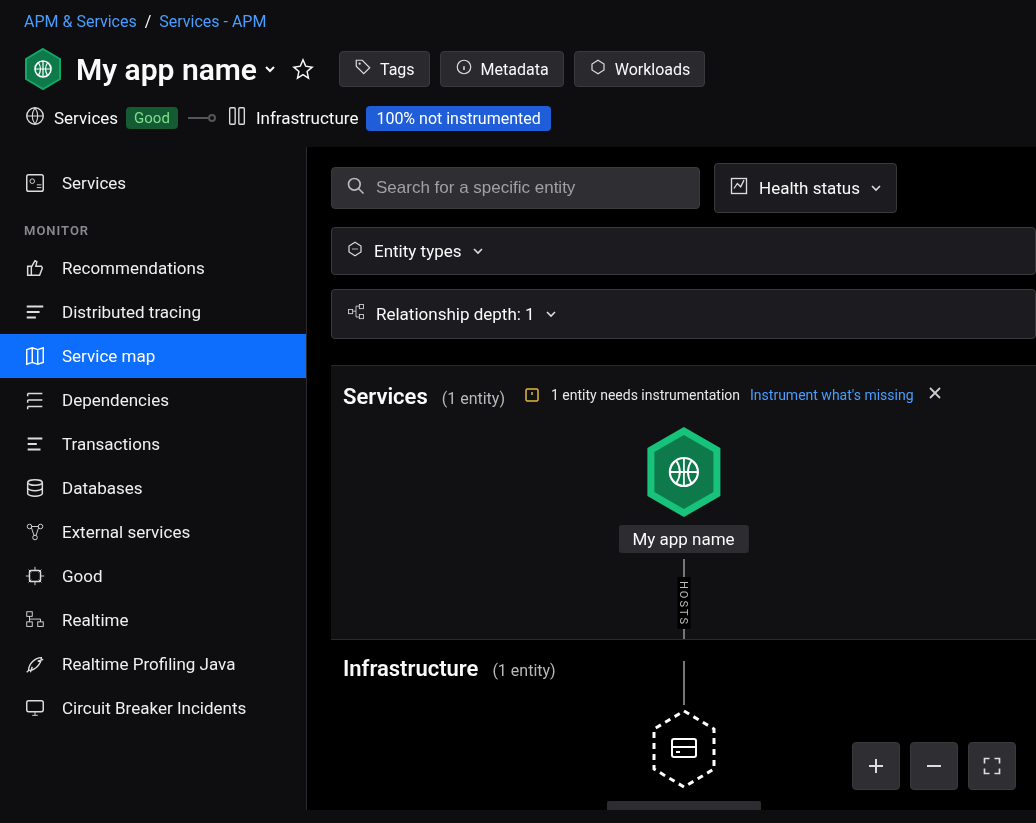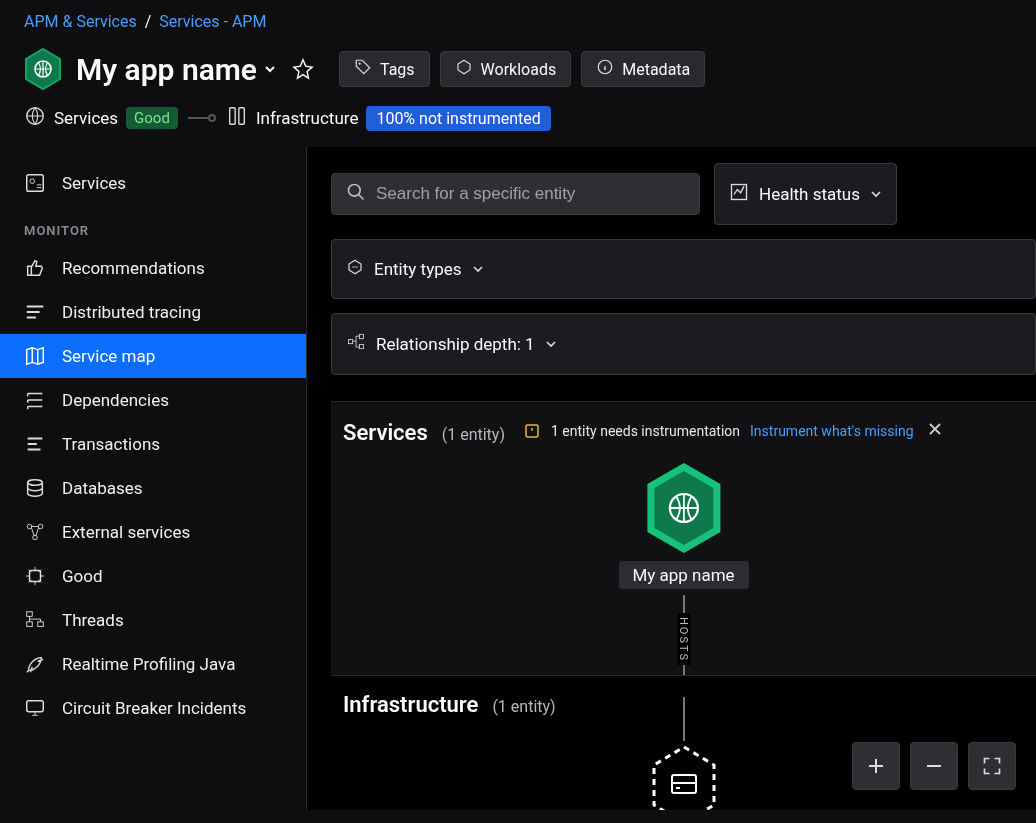--- a/index.html
+++ b/index.html
@@ -77,21 +77,21 @@
     background:#2e2e33;border:1px solid #3a3a3e;border-radius:4px;
     padding:8px 14px;width:369px;font-size:17px;color:#a0a0a5;
   }
   .search input{
     background:transparent;border:none;outline:none;color:#fafafa;font-size:17px;flex:1;
   }
   .search input::placeholder{color:#a0a0a5;}
   .pill{
     display:flex;align-items:center;gap:10px;
     background:#1c1c20;border:1px solid #3a3a3e;border-radius:4px;
-    padding:18px 14px;font-size:17px;cursor:pointer;
+    padding:12px 14px;font-size:17px;cursor:pointer;
   }
   .toolbar2{display:flex;gap:14px;margin-top:14px;flex-direction:column;}
 
   
   .pane{
     position:relative;
     border-top:1px solid #2a2a2e;
     margin-top:26px;
     padding:0;
   }
@@ -177,33 +177,33 @@
         <svg width="18" height="18" viewBox="0 0 24 24">
             <path d="M3 3h8l10 10-8 8L3 11z" fill="none" stroke="#ddd" stroke-width="1.6"></path>
             <circle cx="7.5" cy="7.5" r="1.5" fill="#ddd"></circle>
           </svg>
       </span>
       <span>Tags</span>
     </div>
     <div class="chip">
       <span>
         <svg width="18" height="18" viewBox="0 0 24 24">
-            <polygon points="12,3 20,8 20,16 12,21 4,16 4,8" fill="none" stroke="#ddd" stroke-width="1.6"></polygon>
-          </svg>
-      </span>
-      <span>Workloads</span>
+            <circle cx="12" cy="12" r="9" fill="none" stroke="#ddd" stroke-width="1.6"></circle>
+            <path d="M12 8v0 M12 11v5" stroke="#ddd" stroke-width="2"></path>
+          </svg>
+      </span>
+      <span>Metadata</span>
     </div>
     <div class="chip">
       <span>
         <svg width="18" height="18" viewBox="0 0 24 24">
-            <circle cx="12" cy="12" r="9" fill="none" stroke="#ddd" stroke-width="1.6"></circle>
-            <path d="M12 8v0 M12 11v5" stroke="#ddd" stroke-width="2"></path>
-          </svg>
-      </span>
-      <span>Metadata</span>
+            <polygon points="12,3 20,8 20,16 12,21 4,16 4,8" fill="none" stroke="#ddd" stroke-width="1.6"></polygon>
+          </svg>
+      </span>
+      <span>Workloads</span>
     </div>
   </div>
 </div>
 
 <div class="status-row">
   <div class="status-item">
     <span>
       <svg width="22" height="22" viewBox="0 0 24 24">
           <circle cx="12" cy="12" r="9" fill="none" stroke="#ddd" stroke-width="1.5"></circle>
           <path d="M3 12h18M12 3q6 9 0 18M12 3q-6 9 0 18" fill="none" stroke="#ddd" stroke-width="1.2"></path>
@@ -316,21 +316,21 @@
     </div>
     <div class="side-item">
       <span class="side-icon">
         <svg width="22" height="22" viewBox="0 0 24 24">
             <rect x="3" y="3" width="6" height="5" fill="none" stroke="currentColor"></rect>
             <rect x="15" y="14" width="6" height="5" fill="none" stroke="currentColor"></rect>
             <rect x="3" y="14" width="6" height="5" fill="none" stroke="currentColor"></rect>
             <path d="M6 8v3h12v3M6 11v3" stroke="currentColor" fill="none"></path>
           </svg>
       </span>
-      <span>Threads</span>
+      <span>Realtime</span>
     </div>
     <div class="side-item">
       <span class="side-icon">
         <svg width="22" height="22" viewBox="0 0 24 24">
             <path d="M5 19c0-7 7-14 14-14 0 7-7 14-14 14zM5 19l-2 2M9 15l-2 6M15 9l6-2" fill="none" stroke="currentColor" stroke-width="1.5"></path>
           </svg>
       </span>
       <span>Realtime Profiling Java</span>
     </div>
     <div class="side-item">

